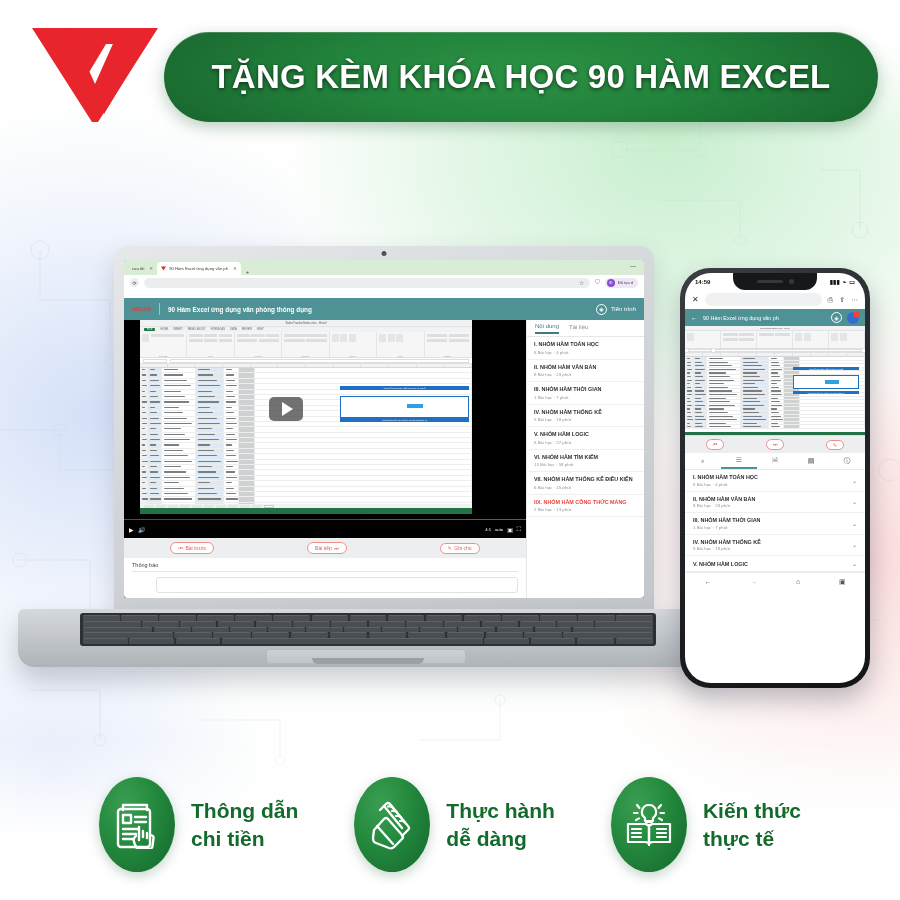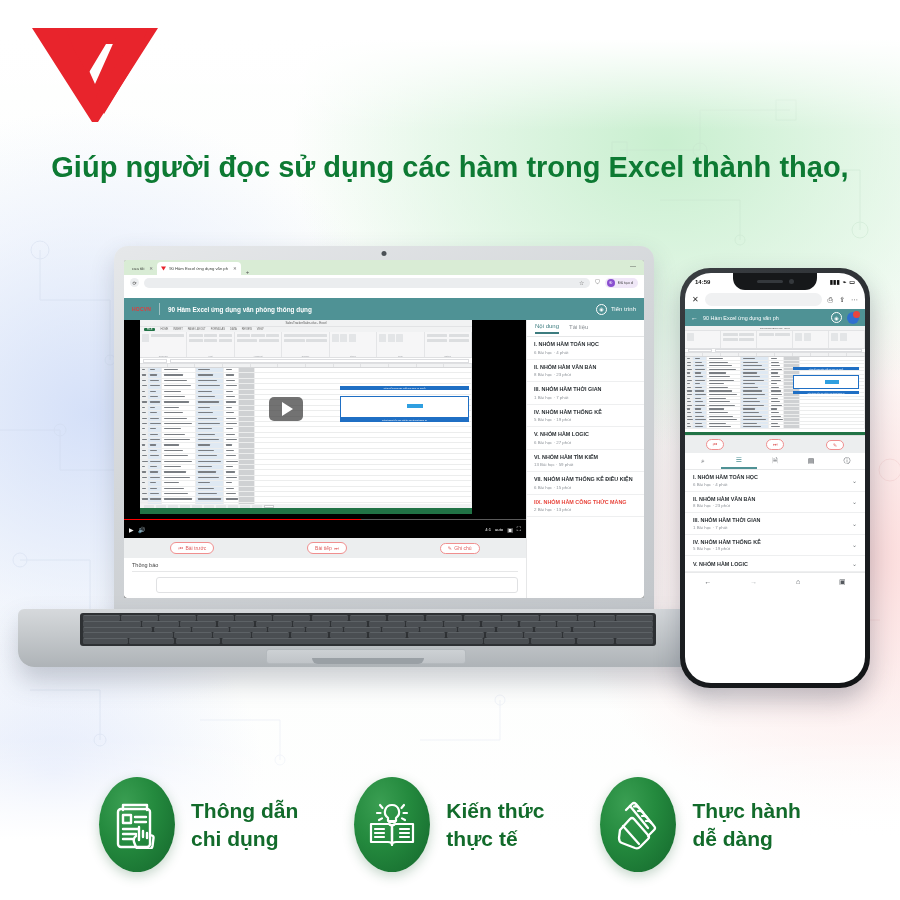--- a/index.html
+++ b/index.html
@@ -298,24 +298,26 @@
 </div>
 
 <div id="header">
   <svg class="logo-v7" viewBox="0 0 130 104">
     <path d="M2 6 H40 L65 62 L90 6 H128 L68 100 H62 Z" fill="#e8242c"></path>
     <path d="M36 6 H118 L112 22 H76 L58 52 L44 28 Z" fill="#e8242c"></path>
     <path d="M40 8 H112 L104 24 H80 L56 62 L46 42 Z" fill="#ffffff" opacity="0"></path>
     <path d="M86 16 H120 L74 92 L66 74 L96 28 H84 Z" fill="#e8242c"></path>
   </svg>
 
+  <div class="title-pill">
+    <div class="title-pill-text">TẶNG KÈM KHÓA HỌC 90 HÀM EXCEL</div>
+  </div>
 </div>
 
 <div id="subtitle">
-  <div class="sub-line">Giúp người đọc sử dụng các hàm trong Excel thành thạo,</div>
 </div>
 
 <div id="devices">
 
   <div class="laptop">
     <div class="lap-lid">
       <div class="lap-cam"></div>
       <div class="lap-screen">
         <div class="browser">
 
@@ -1701,21 +1703,38 @@
           <path d="M9 28 h15 M9 33 h13 M9 38 h10"></path>
         </g>
         <g fill="none" stroke="#fff" stroke-width="2.4" stroke-linecap="round" stroke-linejoin="round">
           <path d="M25 26 v9 M25 35 l0 4 M29 30 v6 M33 32 v5"></path>
           <path d="M22 35 q-3 2 -2 6 l2 5 q1 2 4 2 h9 q3 0 3.5 -3 l1 -8 q0.3 -2.4 -2 -2.6"></path>
         </g>
       </svg>
     </div>
     <div class="feat-label">
       <div>Thông dẫn</div>
-      <div>chi dụng</div>
+      <div>chi tiền</div>
+    </div>
+  </div>
+
+  <div class="feat">
+    <div class="feat-badge">
+      <svg width="48" height="50" viewBox="0 0 48 50">
+        <g fill="none" stroke="#fff" stroke-width="2.3" stroke-linecap="round" stroke-linejoin="round">
+          <path d="M12 10 l6 -6 q2 -2 4 0 l18 22 q2 2 0 4 l-6 6"></path>
+          <path d="M16 6 l18 22 M20 6.5 q3 -1 5 1.5 M24 11 q3 -1 5 1.5 M28 16 q3 -1 5 1.5 M32 21 q3 -1 5 1.5"></path>
+          <path d="M6 30 l10 -11 q2 -2 4 0 l14 16 q2 2 0 4 l-8 8 q-2 2 -5 1 l-13 -5 q-3 -1 -3 -5 z"></path>
+          <path d="M9 26 l16 18"></path>
+        </g>
+      </svg>
+    </div>
+    <div class="feat-label">
+      <div>Thực hành</div>
+      <div>dễ dàng</div>
     </div>
   </div>
 
   <div class="feat">
     <div class="feat-badge">
       <svg width="50" height="50" viewBox="0 0 50 50">
         <g fill="none" stroke="#fff" stroke-width="2.2" stroke-linecap="round" stroke-linejoin="round">
           <path d="M25 5 a7 7 0 0 0 -4 12.8 v3.2 h8 v-3.2 a7 7 0 0 0 -4 -12.8 z"></path>
           <path d="M22 22 h6 M23 25 h4"></path>
           <path d="M13 5 l2.5 3 M37 5 l-2.5 3 M10 13 h3.5 M40 13 h-3.5 M12 20 l3 -1.6 M38 20 l-3 -1.6"></path>
@@ -1725,30 +1744,13 @@
           <path d="M8 29 h9 M8 33 h9 M8 37 h9 M33 29 h9 M33 33 h9 M33 37 h9"></path>
         </g>
       </svg>
     </div>
     <div class="feat-label">
       <div>Kiến thức</div>
       <div>thực tế</div>
     </div>
   </div>
 
-  <div class="feat">
-    <div class="feat-badge">
-      <svg width="48" height="50" viewBox="0 0 48 50">
-        <g fill="none" stroke="#fff" stroke-width="2.3" stroke-linecap="round" stroke-linejoin="round">
-          <path d="M12 10 l6 -6 q2 -2 4 0 l18 22 q2 2 0 4 l-6 6"></path>
-          <path d="M16 6 l18 22 M20 6.5 q3 -1 5 1.5 M24 11 q3 -1 5 1.5 M28 16 q3 -1 5 1.5 M32 21 q3 -1 5 1.5"></path>
-          <path d="M6 30 l10 -11 q2 -2 4 0 l14 16 q2 2 0 4 l-8 8 q-2 2 -5 1 l-13 -5 q-3 -1 -3 -5 z"></path>
-          <path d="M9 26 l16 18"></path>
-        </g>
-      </svg>
-    </div>
-    <div class="feat-label">
-      <div>Thực hành</div>
-      <div>dễ dàng</div>
-    </div>
-  </div>
-
 </div>
 
 </body></html>

